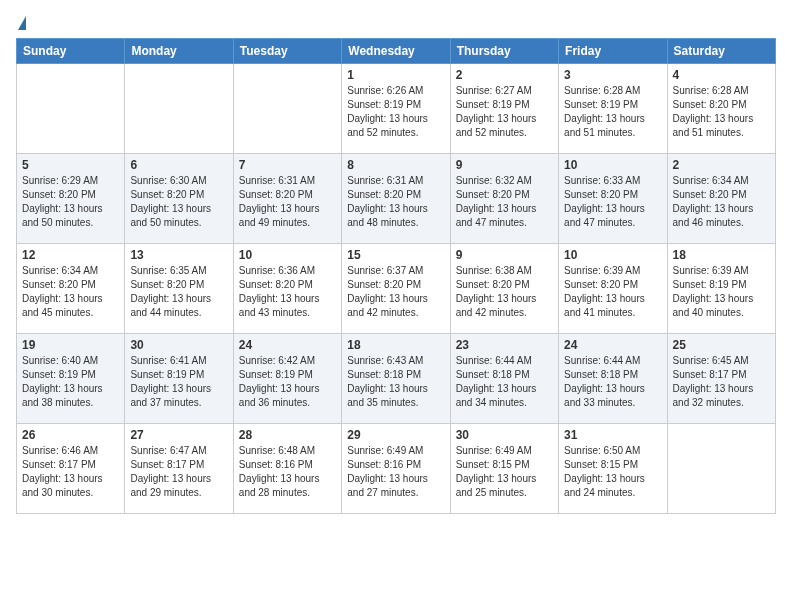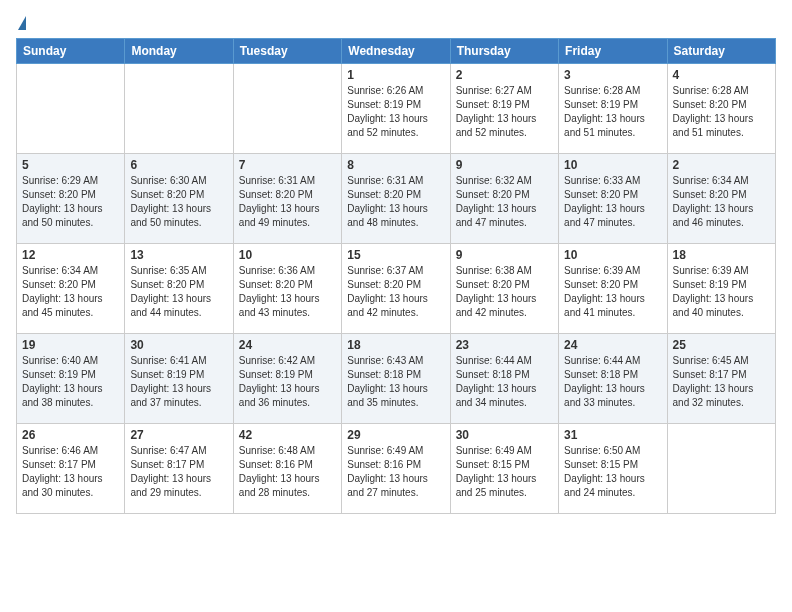--- a/index.html
+++ b/index.html
@@ -242,21 +242,21 @@
       <tr class="row-white">
         <td>
           <span class="day-number">26</span>
           <div class="day-cell-content">Sunrise: 6:46 AM<br>Sunset: 8:17 PM<br>Daylight: 13 hours and 30 minutes.</div>
         </td>
         <td>
           <span class="day-number">27</span>
           <div class="day-cell-content">Sunrise: 6:47 AM<br>Sunset: 8:17 PM<br>Daylight: 13 hours and 29 minutes.</div>
         </td>
         <td>
-          <span class="day-number">42</span>
+          <span class="day-number">28</span>
           <div class="day-cell-content">Sunrise: 6:48 AM<br>Sunset: 8:16 PM<br>Daylight: 13 hours and 28 minutes.</div>
         </td>
         <td>
           <span class="day-number">29</span>
           <div class="day-cell-content">Sunrise: 6:49 AM<br>Sunset: 8:16 PM<br>Daylight: 13 hours and 27 minutes.</div>
         </td>
         <td>
           <span class="day-number">30</span>
           <div class="day-cell-content">Sunrise: 6:49 AM<br>Sunset: 8:15 PM<br>Daylight: 13 hours and 25 minutes.</div>
         </td>

